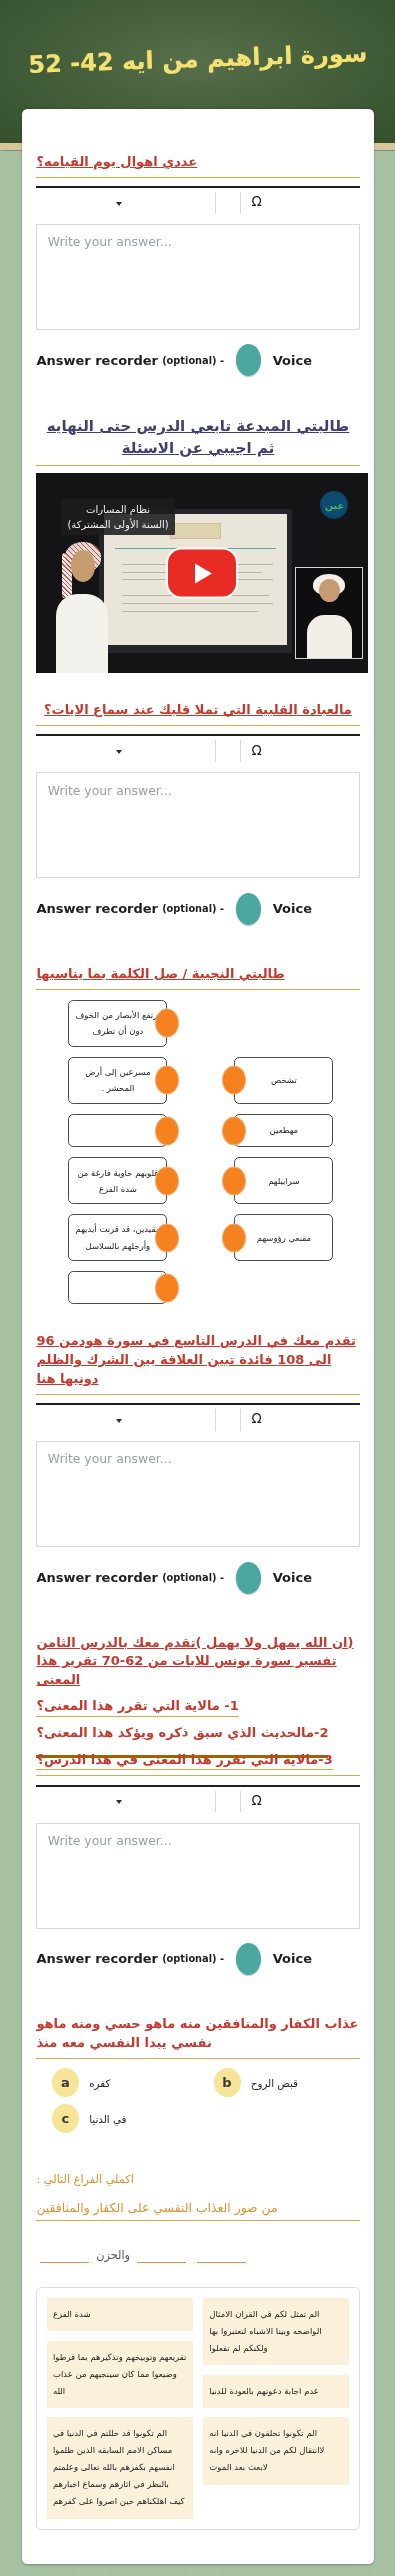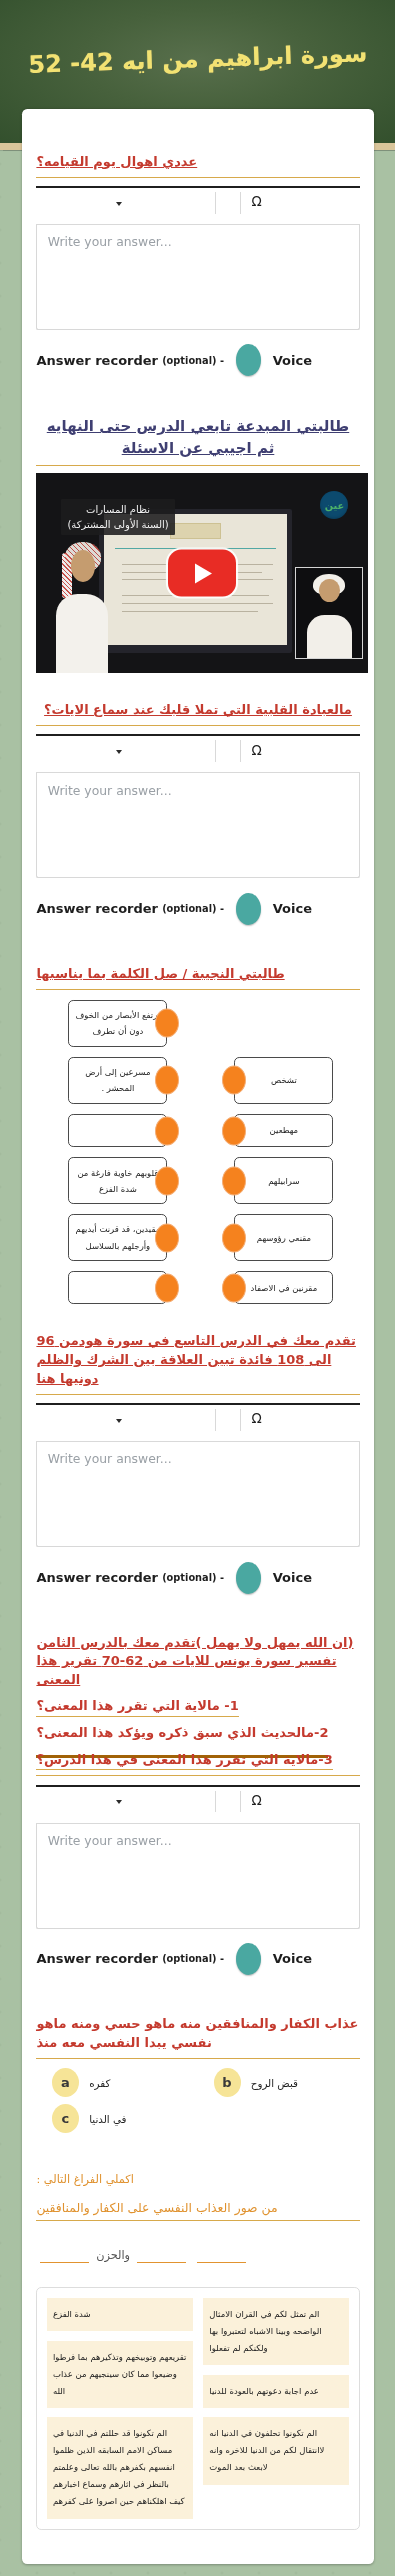--- a/index.html
+++ b/index.html
@@ -244,24 +244,20 @@
           </div>
         <div class="match-box" dir="rtl">
             <span>مقنعي رؤوسهم</span>
             <span class="dot dot-l"></span>
           </div>
       </div>
       <div class="match-row">
         <div class="match-box match-left" dir="rtl">
             <span class="dot dot-r"></span>
           </div>
-        <div class="match-box" dir="rtl">
-            <span>مقرنين في الاصفاد</span>
-            <span class="dot dot-l"></span>
-          </div>
       </div>
     </div>
 
     <div class="gap-md"></div>
 
     <div class="q-title red u t-left" dir="rtl">تقدم معك في الدرس التاسع في سورة هودمن 96 الى 108 فائدة تبين العلاقة بين الشرك والظلم دونيها هنا</div>
     <div class="divider"></div>
     <div class="editor">
       <div class="editor-toolbar">
         <span class="caret-btn"></span>

